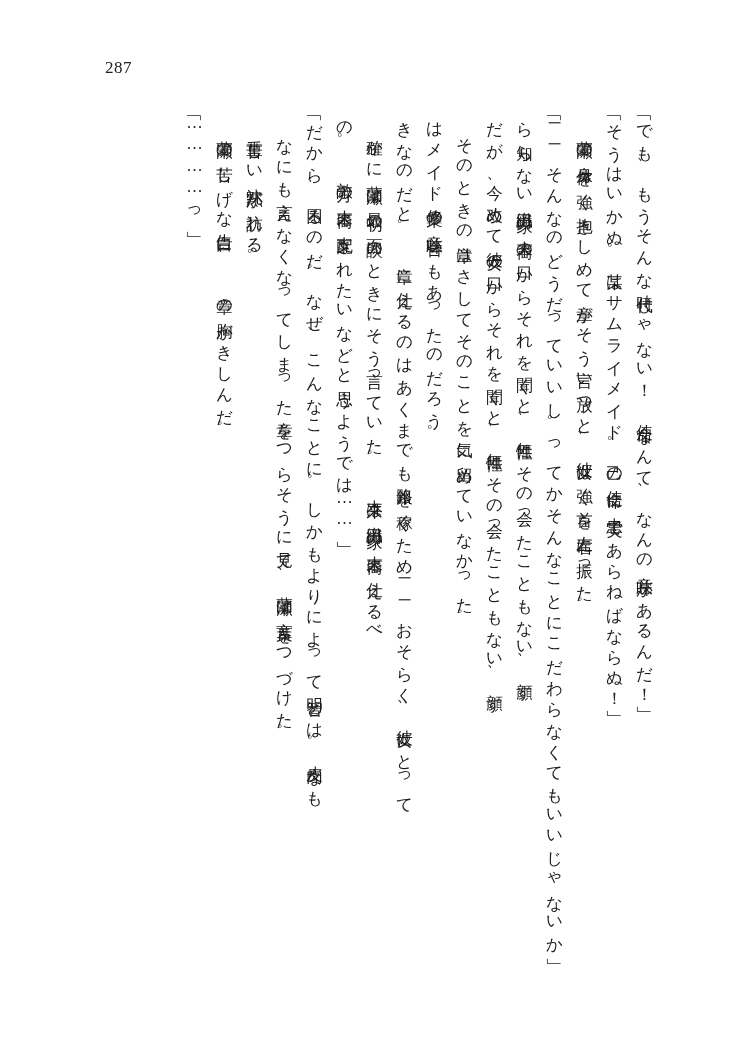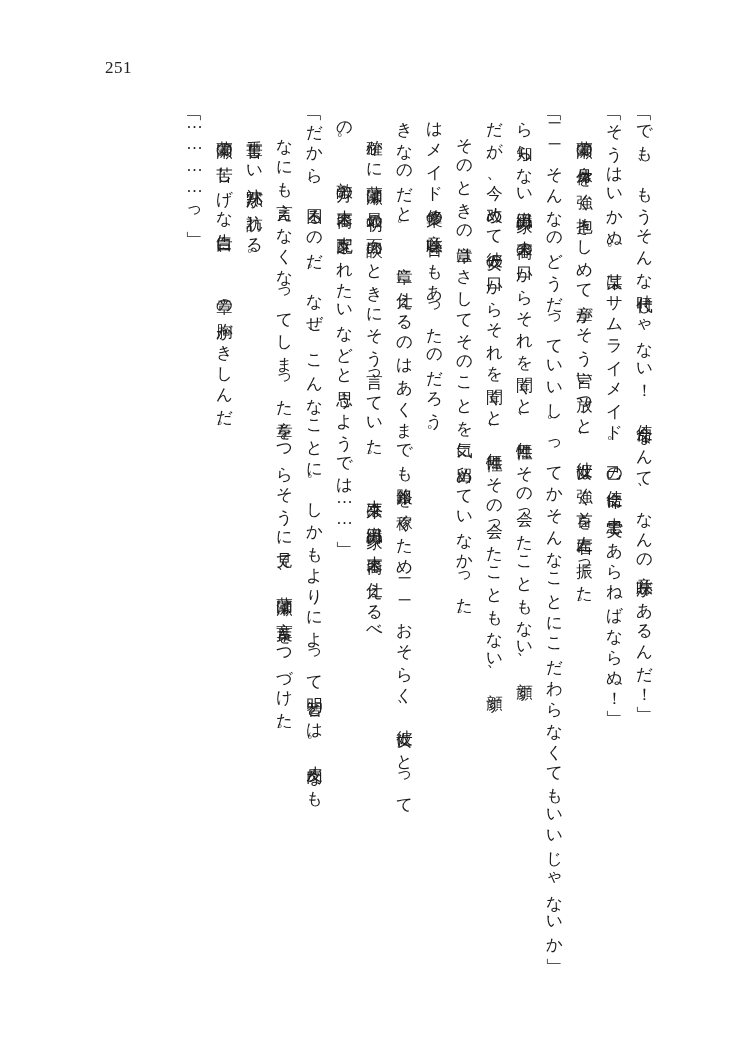--- a/index.html
+++ b/index.html
@@ -53,21 +53,21 @@
   }
   .line.indent {
     padding-top: 17px;
   }
 </style>
 </head>
 <body>
 
 <div id="page">
 
-  <div id="page-number">251</div>
+  <div id="page-number">287</div>
 
   <div id="body-text">
       <div class="line">「でも、もうそんな時代じゃない！　使命なんて、なんの意味があるんだ！」</div>
       <div class="line">「そうはいかぬ。某はサムライメイド。己の使命に忠実であらねばならぬ！」</div>
       <div class="line indent">蘭瀬の身体を強く抱きしめて章がそう言い放つと、彼女は強く首を左右に振った。</div>
       <div class="line">「──そんなのどうだっていいし。ってかそんなことにこだわらなくてもいいじゃないか」</div>
       <div class="line">ら知らない織田家の末裔の口からそれを聞くと、無性にその会ったこともない、顔す</div>
       <div class="line">だが、今、改めて彼女の口からそれを聞くと、無性にその会ったこともない、顔す</div>
       <div class="line indent">そのときの章はさしてそのことを気に留めていなかった。</div>
       <div class="line">はメイド修業の意味合いもあったのだろう。</div>

